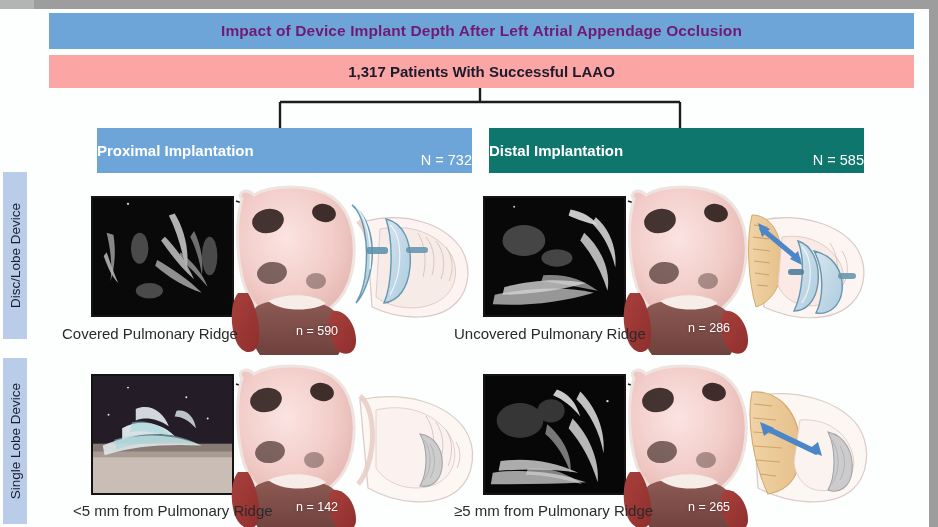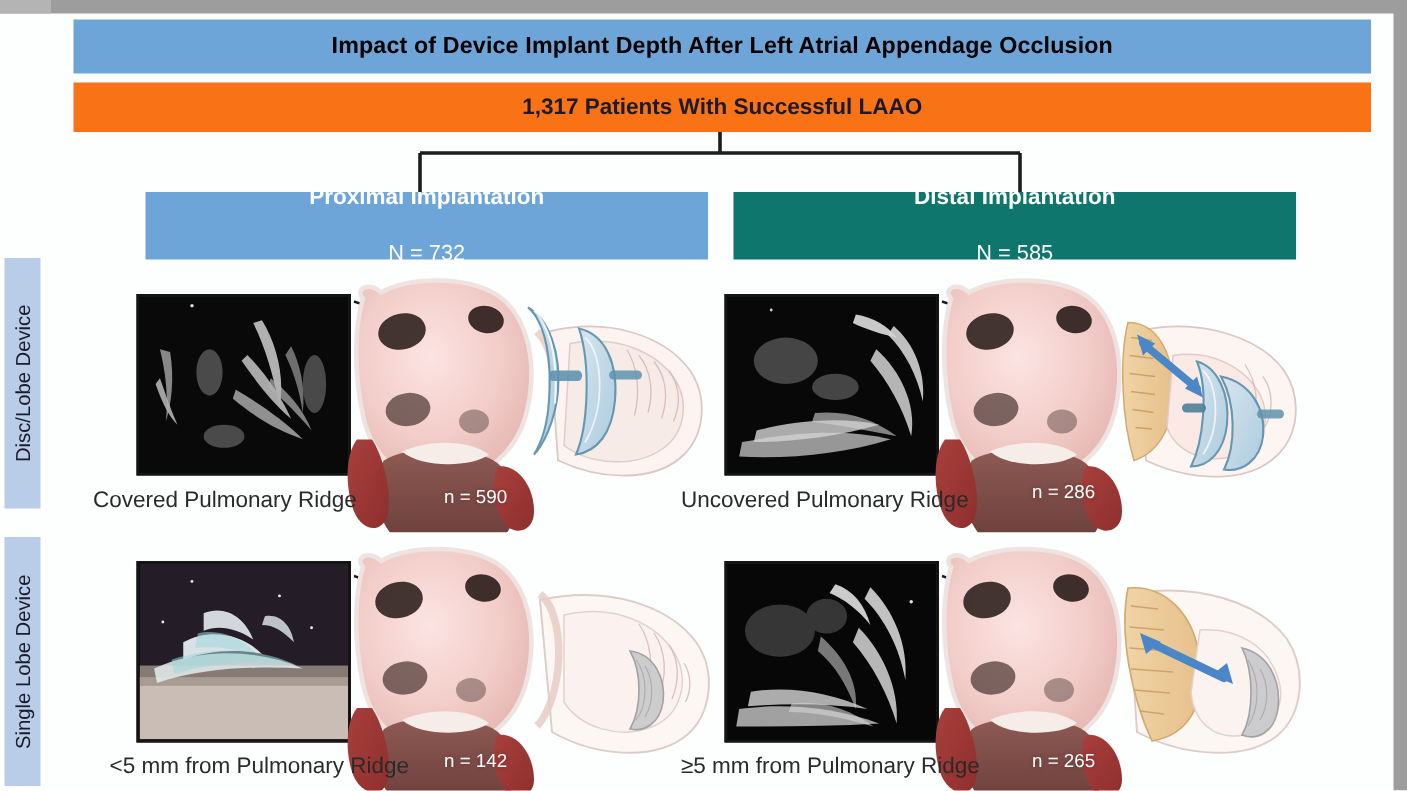--- a/index.html
+++ b/index.html
@@ -25,41 +25,41 @@
     background: #b4b4b4;
   }
 
   
   .banner {
     position: absolute; left: 49px; top: 13px; width: 865px; height: 36px;
     background: #6ea5d8;
     display: flex; align-items: center; justify-content: center;
   }
   .banner-text {
-    color: #000000; font-size: 15.5px; font-weight: bold;
+    color: #701a75; font-size: 15.5px; font-weight: bold;
     letter-spacing: .1px;
   }
 
   .subbanner {
     position: absolute; left: 49px; top: 55px; width: 865px; height: 33px;
-    background: #f97316;
+    background: #fca5a5;
     display: flex; align-items: center; justify-content: center;
   }
   .subbanner-text {
     color: #1b1b2b; font-size: 15px; font-weight: bold;
   }
 
   
   .connector { position: absolute; left: 260px; top: 88px; width: 440px; height: 42px; }
 
   
   .groupbox {
     position: absolute; top: 128px; height: 45px;
-    display: flex; flex-direction: column;
-    align-items: center; justify-content: center;
+    display: flex; 
+    align-items: center; justify-content: space-between;
     color: #ffffff; line-height: 1.18;
   }
   .groupbox.proximal { left: 97px; width: 375px; background: #6ea5d8; }
   .groupbox.distal   { left: 489px; width: 375px; background: #0f766e; }
   .gb-title { font-size: 15px; font-weight: bold; }
   .gb-n { font-size: 14.5px; margin-top: 20px; }
 
   
   .sidelabel {
     position: absolute; left: 3px; width: 24px;

